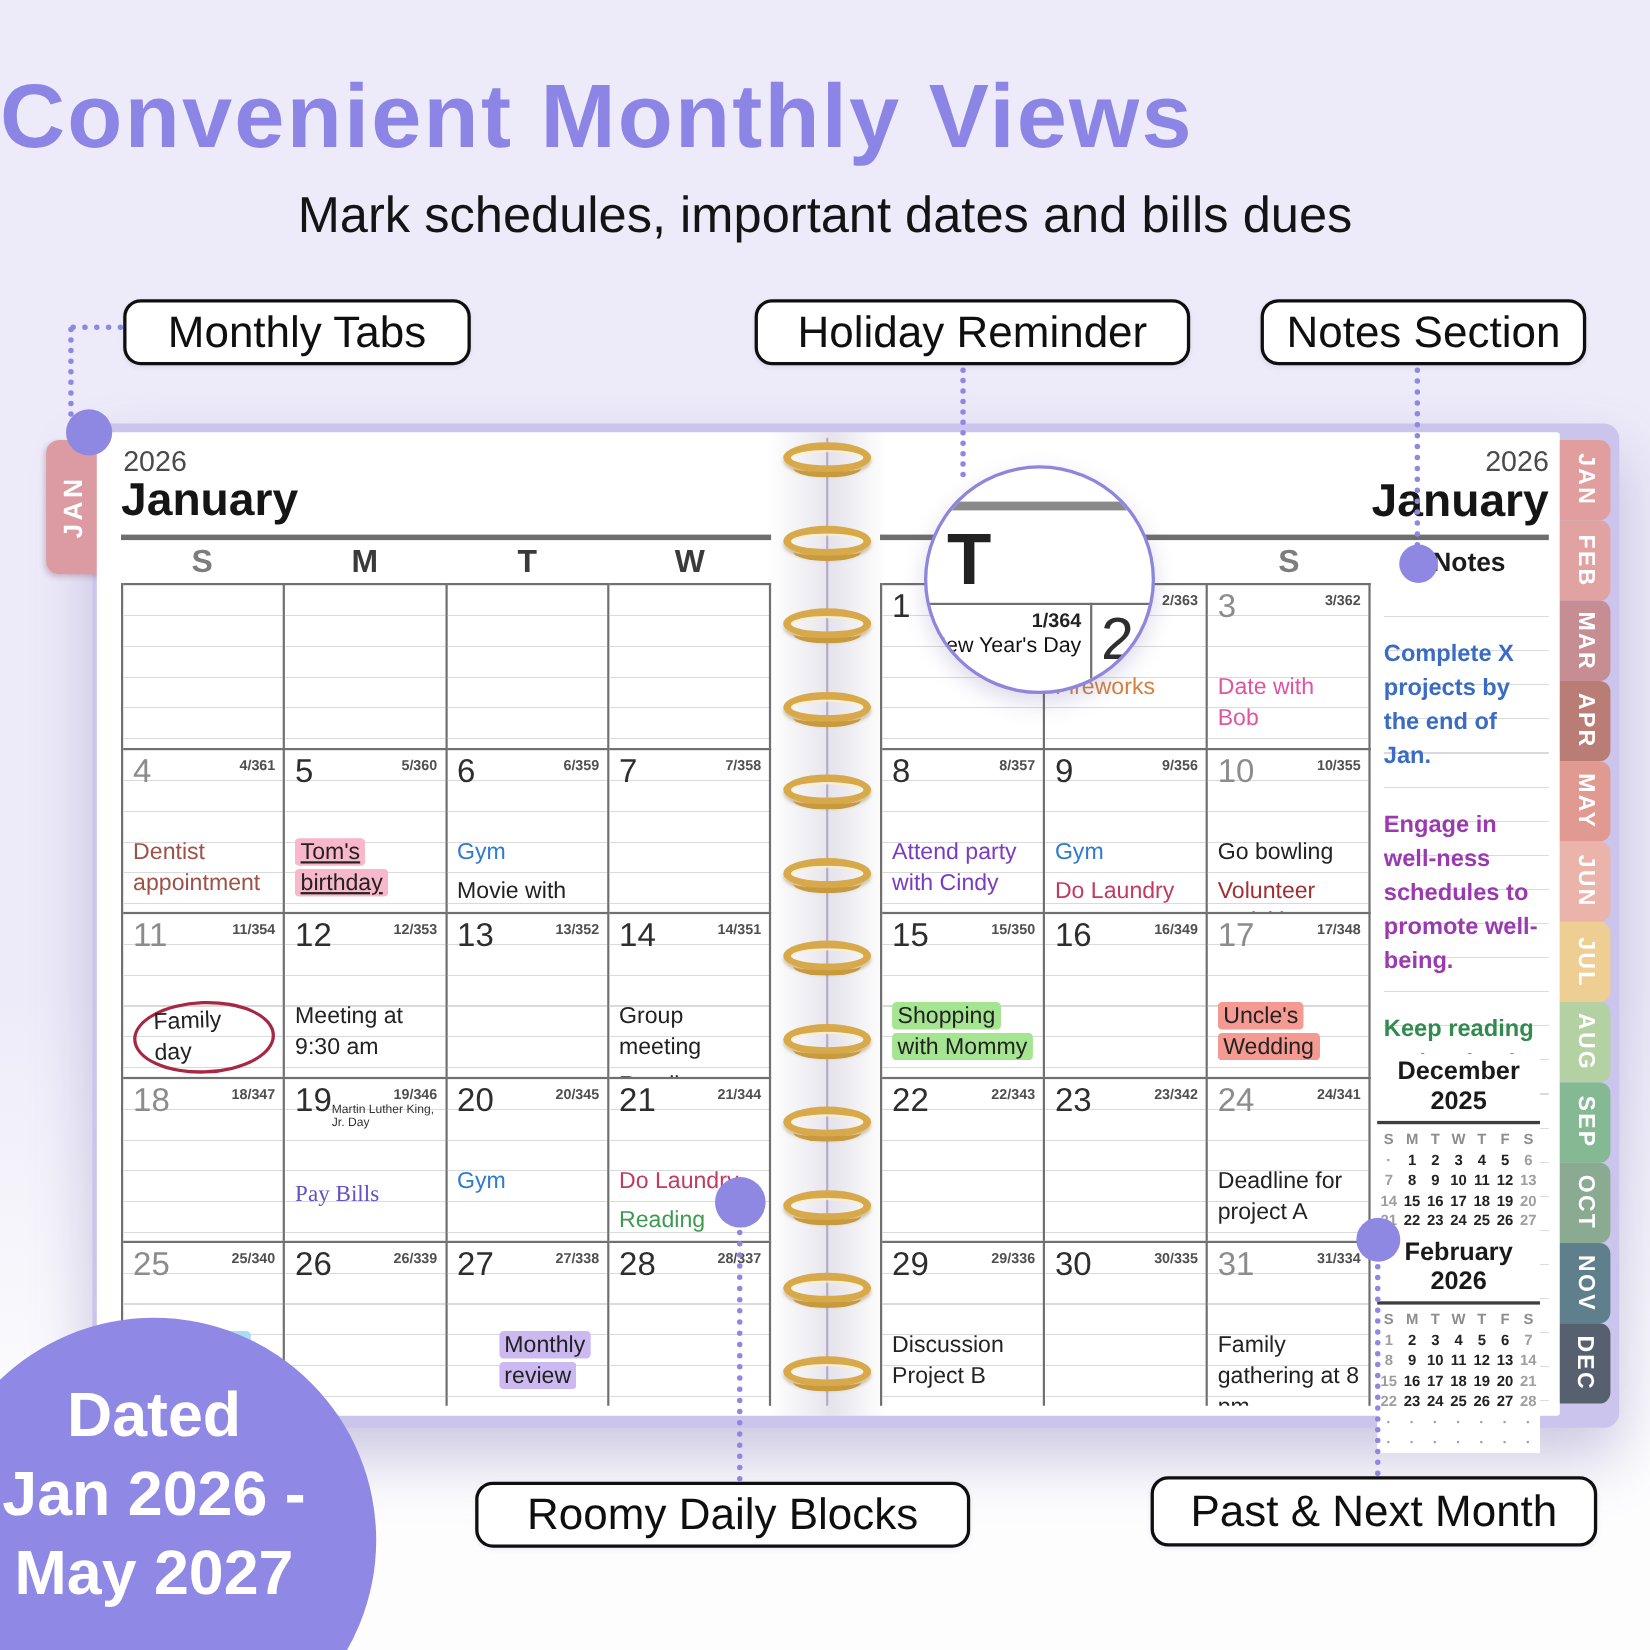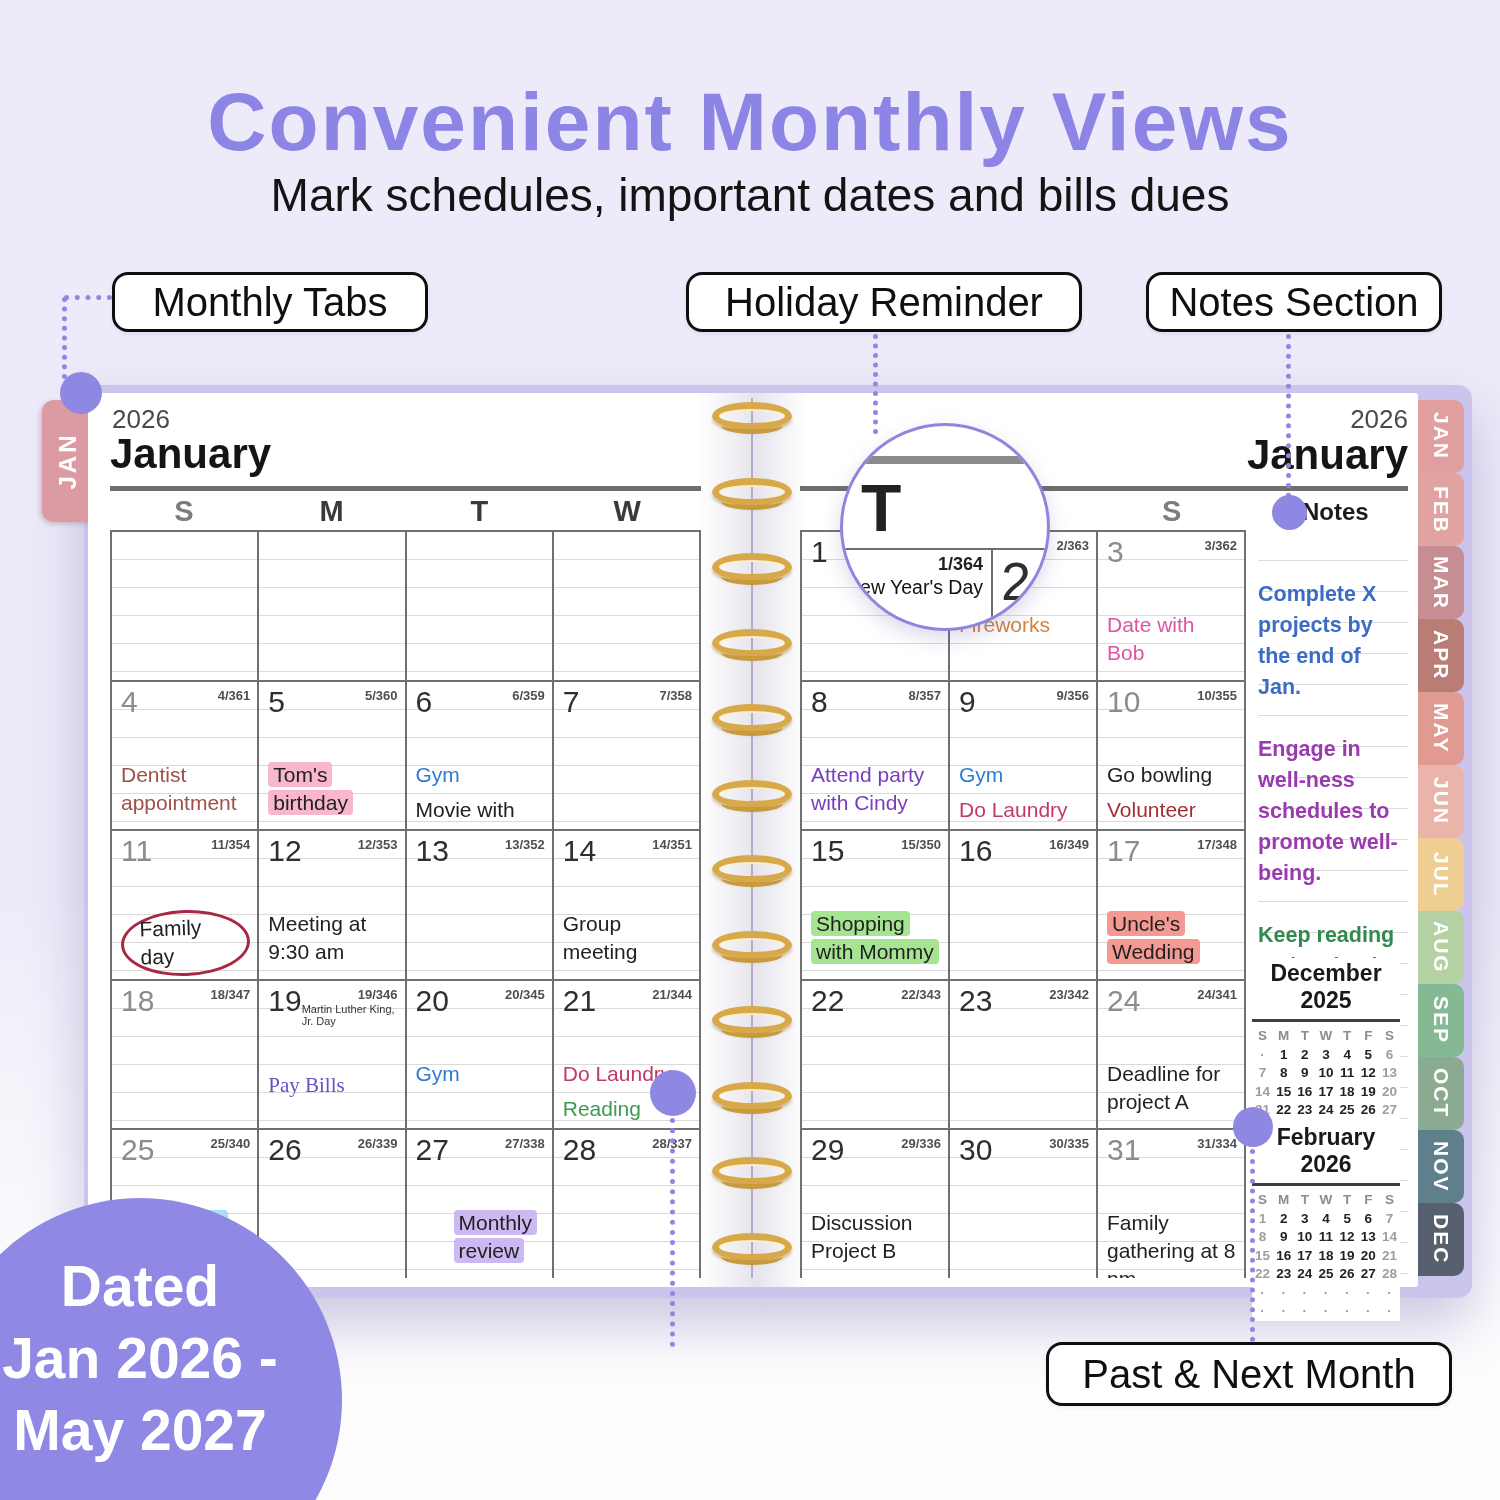--- a/index.html
+++ b/index.html
@@ -2,21 +2,21 @@
 <html><head>
 <meta charset="utf-8">
 <style>
   *{margin:0;padding:0;box-sizing:border-box}
   html,body{background:#fff}
   body{font-family:"Liberation Sans",sans-serif;-webkit-font-smoothing:antialiased}
   #canvas{position:relative;width:1500px;height:1500px;overflow:hidden;
     background:linear-gradient(180deg,#edebf9 0%,#edebf9 60%,#f6f5fb 75%,#fdfdfe 88%,#fdfdfe 100%)}
 
   
-  .main-title{position:absolute;top:75px;left:0;width:100%;text-align:center;
+  .main-title{position:absolute;top:60px;left:0;width:100%;
     font-size:82px;font-weight:bold;letter-spacing:2px;color:#8d85e6}
   .subtitle{position:absolute;top:168px;left:0;width:100%;text-align:center;
     font-size:46px;color:#141414}
 
   
   .pill{position:absolute;background:#fff;border:3px solid #0f0f0f;border-radius:16px;
     display:flex;align-items:center;justify-content:center;font-size:40px;color:#0f0f0f;
     box-shadow:0 2px 4px rgba(60,50,120,.08)}
   .pill-monthly{left:112px;top:272px;width:316px;height:60px}
   .pill-holiday{left:686px;top:272px;width:396px;height:60px}
@@ -173,21 +173,21 @@
         </div>
       </div>
       <div class="cell">
         <div class="cell-head">
           <span class="daynum">5</span>
           <span class="head-right">
             <span class="doy">5/360</span>
           </span>
         </div>
         <div class="entries">
-          <div class="entry" style="color: rgb(34, 34, 34);"><span class="hl" style="background: rgb(248, 183, 203);">Tom's birthday</span></div>
+          <div class="entry" style="color: rgb(34, 34, 34);"><span class="hl" style="background: rgb(248, 183, 203); text-decoration: underline;">Tom's birthday</span></div>
         </div>
       </div>
       <div class="cell">
         <div class="cell-head">
           <span class="daynum">6</span>
           <span class="head-right">
             <span class="doy">6/359</span>
           </span>
         </div>
         <div class="entries">
@@ -693,20 +693,21 @@
   <div class="dotline-v z-top" style="left:873px;top:334px;height:100px"></div>
   <div class="dotline-v z-top" style="left:1286px;top:334px;height:164px"></div>
   <div class="pdot" style="left:1272px;top:495px;width:35px;height:35px"></div>
 
   <div class="pdot" style="left:650px;top:1070px;width:46px;height:46px"></div>
   <div class="dotline-v z-top" style="left:670px;top:1118px;height:229px"></div>
 
   <div class="pdot" style="left:1233px;top:1107px;width:40px;height:40px"></div>
   <div class="dotline-v z-top" style="left:1250px;top:1149px;height:193px"></div>
 
+  <div class="pill pill-roomy">Roomy Daily Blocks</div>
   <div class="pill pill-past">Past &amp; Next Month</div>
 
   <div class="badge">
     <div>Dated</div>
     <div>Jan 2026 -</div>
     <div>May 2027</div>
   </div>
 
 </div>
 

